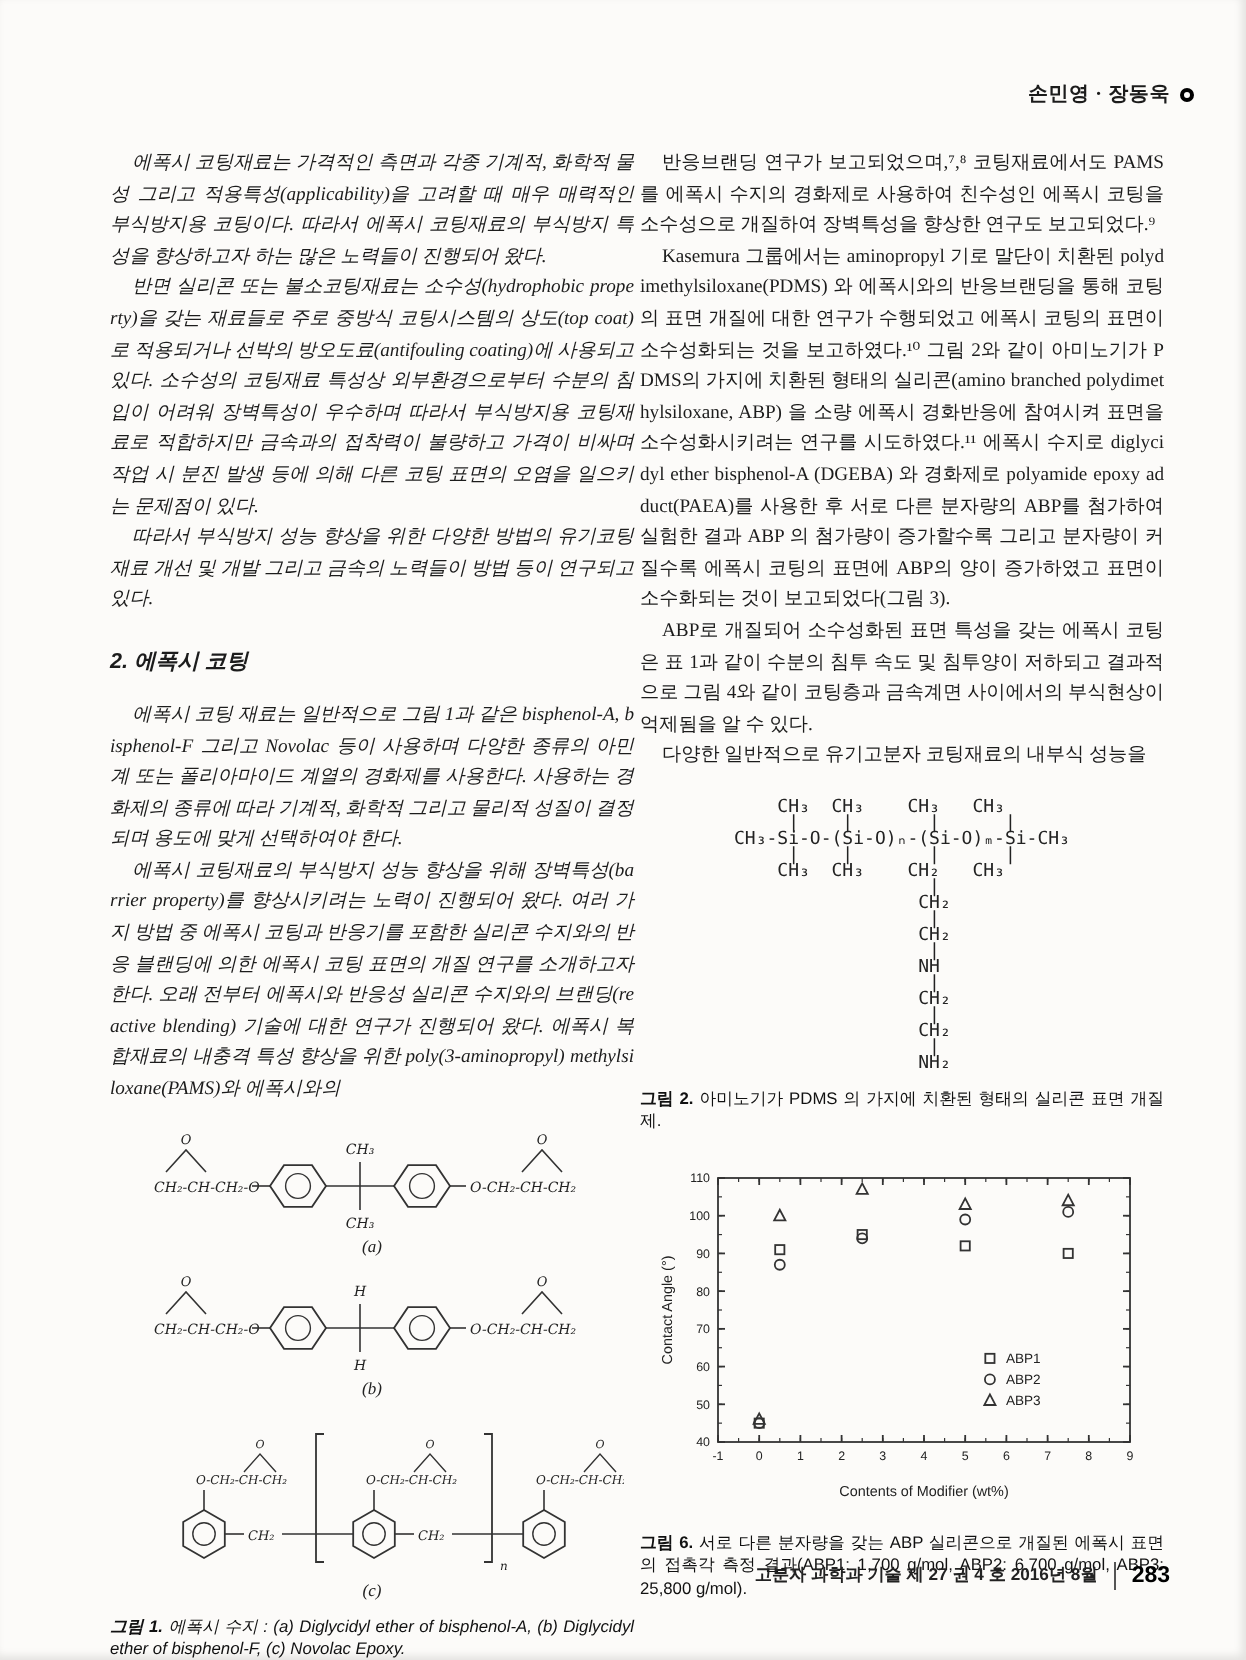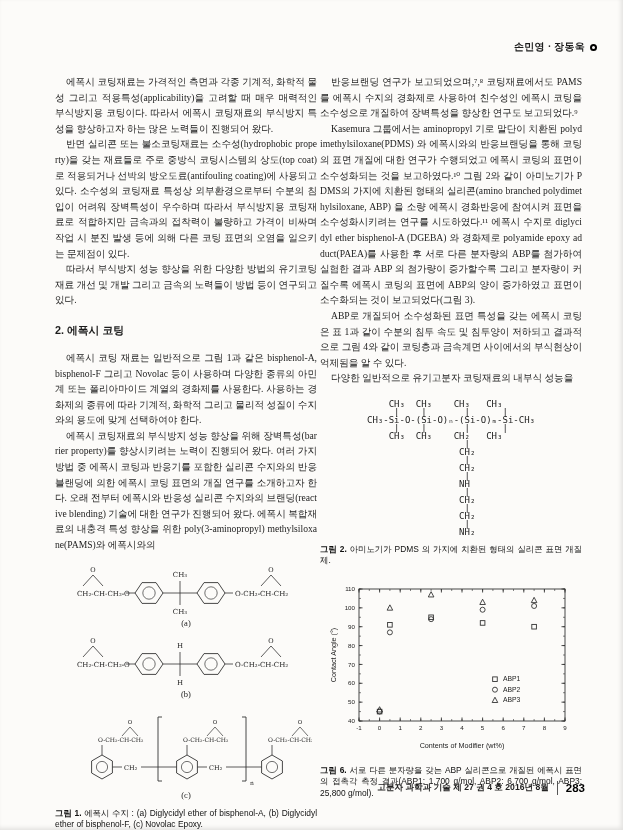--- a/index.html
+++ b/index.html
@@ -13,21 +13,21 @@
   }
   .header-authors {
     position:absolute; top:40px; right:26px;
     font-size:10px; font-weight:bold; letter-spacing:0.3px;
     display:flex; align-items:center; gap:5px;
   }
   .author-mark {
     display:inline-block; width:7px; height:7px; border:2.2px solid #000; border-radius:50%;
   }
   .col { position:absolute; top:74px; width:262px; }
-  .col-left  { left:55px; }
+  .col-left  { left:55px;font-style:italic; }
   .col-right { left:320px; }
   .para {
     font-size:9.6px; line-height:15.6px; text-align:justify; text-indent:11px;
     word-break:break-all;
   }
   .section-heading {
     font-size:10.8px; font-weight:bold; margin:16px 0 12px 0;
     font-family:"Liberation Sans","DejaVu Sans",sans-serif;
   }
   .figure-block { margin-top:10px; }
@@ -69,21 +69,21 @@
     <span class="author-mark"></span>
   </div>
 
   <div class="col col-left">
     <p class="para">에폭시 코팅재료는 가격적인 측면과 각종 기계적, 화학적 물성 그리고 적용특성(applicability)을 고려할 때 매우 매력적인 부식방지용 코팅이다. 따라서 에폭시 코팅재료의 부식방지 특성을 향상하고자 하는 많은 노력들이 진행되어 왔다.</p>
     <p class="para">반면 실리콘 또는 불소코팅재료는 소수성(hydrophobic property)을 갖는 재료들로 주로 중방식 코팅시스템의 상도(top coat)로 적용되거나 선박의 방오도료(antifouling coating)에 사용되고 있다. 소수성의 코팅재료 특성상 외부환경으로부터 수분의 침입이 어려워 장벽특성이 우수하며 따라서 부식방지용 코팅재료로 적합하지만 금속과의 접착력이 불량하고 가격이 비싸며 작업 시 분진 발생 등에 의해 다른 코팅 표면의 오염을 일으키는 문제점이 있다.</p>
     <p class="para">따라서 부식방지 성능 향상을 위한 다양한 방법의 유기코팅 재료 개선 및 개발 그리고 금속의 노력들이 방법 등이 연구되고 있다.</p>
 
     <div class="section-heading">2. 에폭시 코팅</div>
 
-    <p class="para">에폭시 코팅 재료는 일반적으로 그림 1과 같은 bisphenol-A, bisphenol-F 그리고 Novolac 등이 사용하며 다양한 종류의 아민계 또는 폴리아마이드 계열의 경화제를 사용한다. 사용하는 경화제의 종류에 따라 기계적, 화학적 그리고 물리적 성질이 수지와의 용도에 맞게 선택하여야 한다.</p>
+    <p class="para">에폭시 코팅 재료는 일반적으로 그림 1과 같은 bisphenol-A, bisphenol-F 그리고 Novolac 등이 사용하며 다양한 종류의 아민계 또는 폴리아마이드 계열의 경화제를 사용한다. 사용하는 경화제의 종류에 따라 기계적, 화학적 그리고 물리적 성질이 결정되며 용도에 맞게 선택하여야 한다.</p>
     <p class="para">에폭시 코팅재료의 부식방지 성능 향상을 위해 장벽특성(barrier property)를 향상시키려는 노력이 진행되어 왔다. 여러 가지 방법 중 에폭시 코팅과 반응기를 포함한 실리콘 수지와의 반응 블랜딩에 의한 에폭시 코팅 표면의 개질 연구를 소개하고자 한다. 오래 전부터 에폭시와 반응성 실리콘 수지와의 브랜딩(reactive blending) 기술에 대한 연구가 진행되어 왔다. 에폭시 복합재료의 내충격 특성 향상을 위한 poly(3-aminopropyl) methylsiloxane(PAMS)와 에폭시와의</p>
 
     <div class="figure-block">
 
       <svg class="struct" width="218" height="54" viewBox="0 0 218 54">
         <path d="M6,23 L16,12 L26,23" fill="none" stroke="#333" stroke-width="0.8"></path>
         <text x="16" y="9" font-size="6.5" text-anchor="middle">O</text>
         <text x="0" y="33" font-size="7">CH₂-CH-CH₂-O</text>
         <line x1="49" y1="30" x2="58" y2="30" stroke="#333" stroke-width="0.8"></line>
         <polygon points="58,30 65,19.6 79,19.6 86,30 79,40.4 65,40.4" fill="none" stroke="#333" stroke-width="0.9"></polygon>

